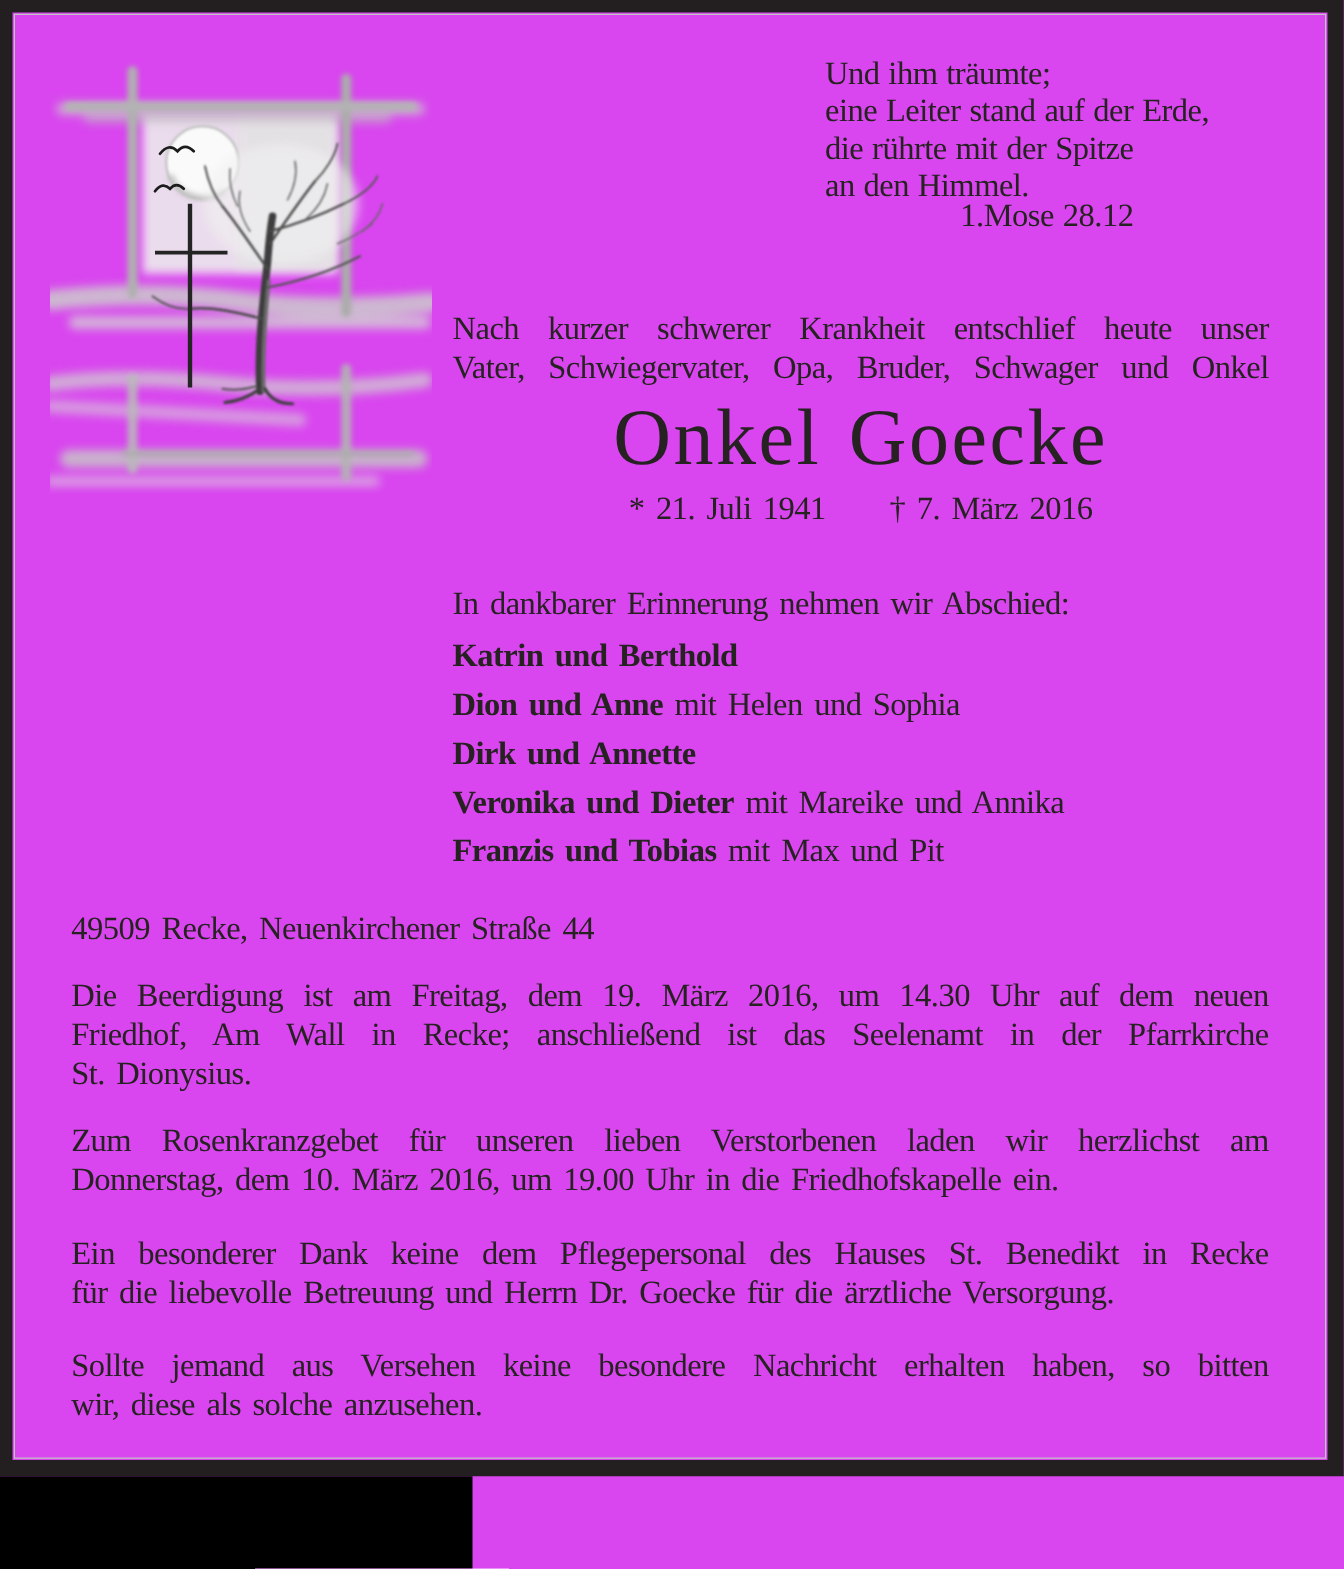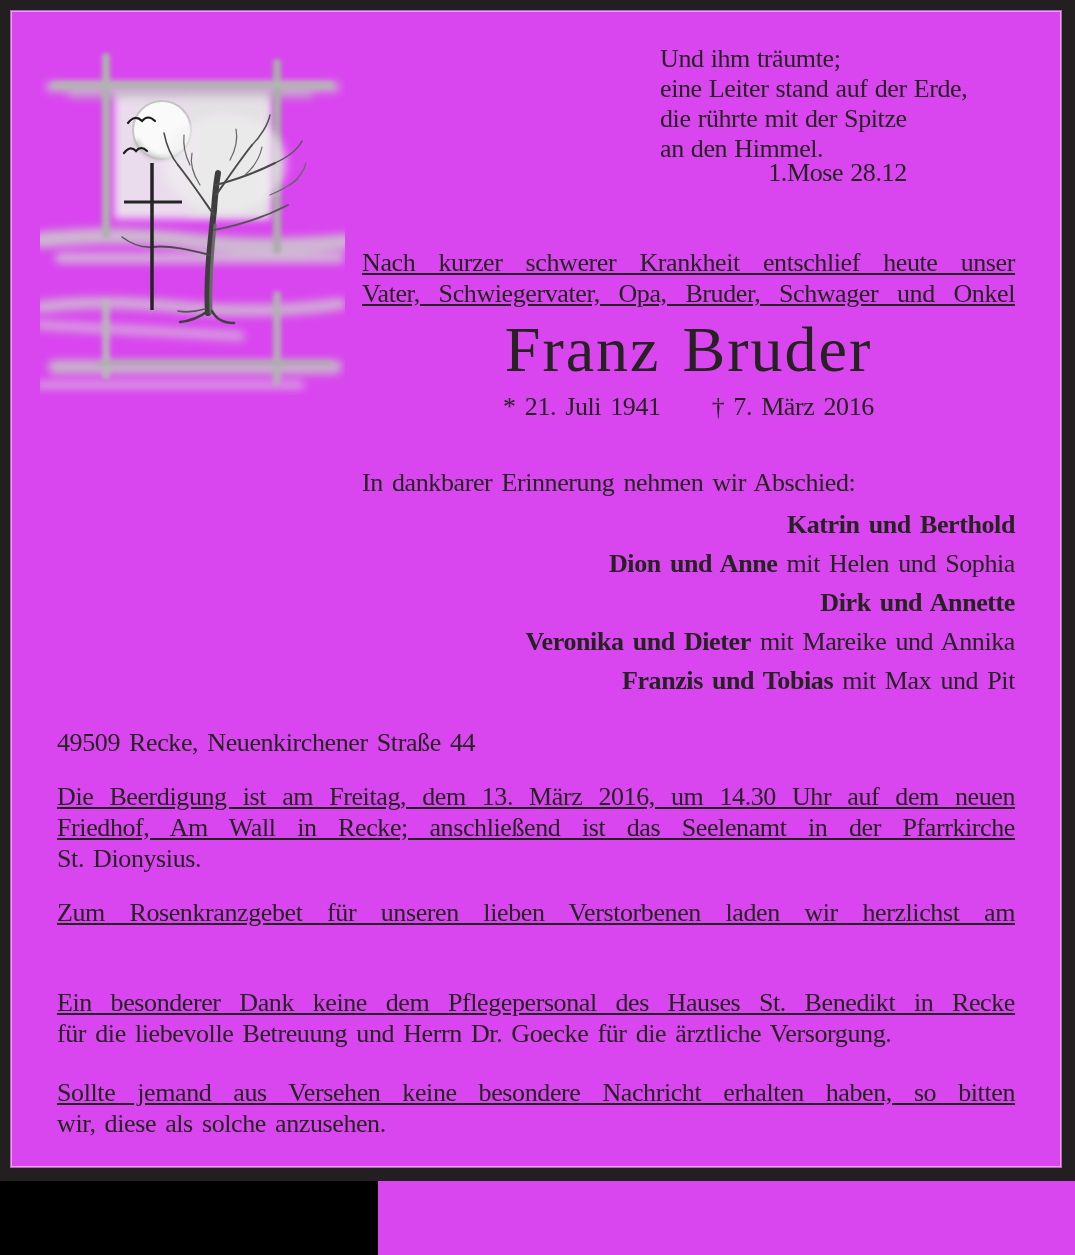--- a/index.html
+++ b/index.html
@@ -6,31 +6,31 @@
   .page{position:relative;width:1075px;height:1255px;background:#d946ef;overflow:hidden;
         font-family:"Liberation Serif","DejaVu Serif",serif;color:#262222;padding-left:12px;}
   
   .frame{position:absolute;left:0;top:0;width:1075px;height:1181px;box-sizing:border-box;
          border-style:solid;border-color:#231f20;border-width:10px 13px 13px 10px;pointer-events:none;}
   .inner-line{position:absolute;left:11px;top:11px;width:1050px;height:1156px;box-sizing:border-box;
               border:1px solid #c2c2c2;pointer-events:none;}
   .corner-block{position:absolute;left:0;top:1181px;width:378px;height:74px;background:#000000;}
   
   .tb{position:absolute;font-size:26px;line-height:31px;letter-spacing:-0.4px;word-spacing:3px;}
-  .jl{text-align:justify;text-align-last:justify;text-decoration:underline;}
+  .jl{text-align:justify;text-align-last:justify;}
   .verse{left:660px;top:44px;width:355px;line-height:30px;word-spacing:1px;}
   .verse-source{text-align:center;margin-top:-6px;}
   .intro{left:362px;top:247px;width:653px;}
   .deceased-name{left:362px;top:316px;width:653px;text-align:center;
                  font-size:64px;line-height:68px;letter-spacing:2px;word-spacing:4px;}
   .dates{left:362px;top:392px;width:653px;display:flex;justify-content:center;gap:51px;
          font-size:26px;line-height:30px;}
   .farewell-heading{left:362px;top:467px;width:653px;}
   .family{left:362px;top:505px;width:653px;}
-  .family-line{line-height:39px;text-align:right;}
+  .family-line{line-height:39px;}
   .family-line b{font-weight:bold;}
   .address{left:57px;top:727px;width:958px;}
   .para{left:57px;top:0;width:958px;}
   .p-burial{top:781px;}
   .p-rosary{top:897px;}
   .p-thanks{top:987px;}
   .p-notice{top:1077px;}
   .artwork{position:absolute;left:40px;top:45px;width:305px;height:350px;}
 </style>
 </head>
@@ -123,21 +123,21 @@
     <div>die rührte mit der Spitze</div>
     <div>an den Himmel.</div>
     <div class="verse-source">1.Mose 28.12</div>
   </div>
 
   <div class="tb intro">
     <div class="jl">Nach kurzer schwerer Krankheit entschlief heute unser</div>
     <div class="jl">Vater, Schwiegervater, Opa, Bruder, Schwager und Onkel</div>
   </div>
 
-  <div class="tb deceased-name">Franz Bruder</div>
+  <div class="tb deceased-name">Onkel Goecke</div>
 
   <div class="tb dates">
     <span>* 21. Juli 1941</span>
     <span>† 7. März 2016</span>
   </div>
 
   <div class="tb farewell-heading">In dankbarer Erinnerung nehmen wir Abschied:</div>
 
   <div class="tb family">
     <div class="family-line">
@@ -153,27 +153,28 @@
       <b>Veronika und Dieter</b><span> mit Mareike und Annika</span>
     </div>
     <div class="family-line">
       <b>Franzis und Tobias</b><span> mit Max und Pit</span>
     </div>
   </div>
 
   <div class="tb address">49509 Recke, Neuenkirchener Straße 44</div>
 
   <div class="tb para p-burial">
-    <div class="jl">Die Beerdigung ist am Freitag, dem 13. März 2016, um 14.30 Uhr auf dem neuen</div>
+    <div class="jl">Die Beerdigung ist am Freitag, dem 19. März 2016, um 14.30 Uhr auf dem neuen</div>
     <div class="jl">Friedhof, Am Wall in Recke; anschließend ist das Seelenamt in der Pfarrkirche</div>
     <div>St. Dionysius.</div>
   </div>
 
   <div class="tb para p-rosary">
     <div class="jl">Zum Rosenkranzgebet für unseren lieben Verstorbenen laden wir herzlichst am</div>
+    <div>Donnerstag, dem 10. März 2016, um 19.00 Uhr in die Friedhofskapelle ein.</div>
   </div>
 
   <div class="tb para p-thanks">
     <div class="jl">Ein besonderer Dank keine dem Pflegepersonal des Hauses St. Benedikt in Recke</div>
     <div>für die liebevolle Betreuung und Herrn Dr. Goecke für die ärztliche Versorgung.</div>
   </div>
 
   <div class="tb para p-notice">
     <div class="jl">Sollte jemand aus Versehen keine besondere Nachricht erhalten haben, so bitten</div>
     <div>wir, diese als solche anzusehen.</div>

